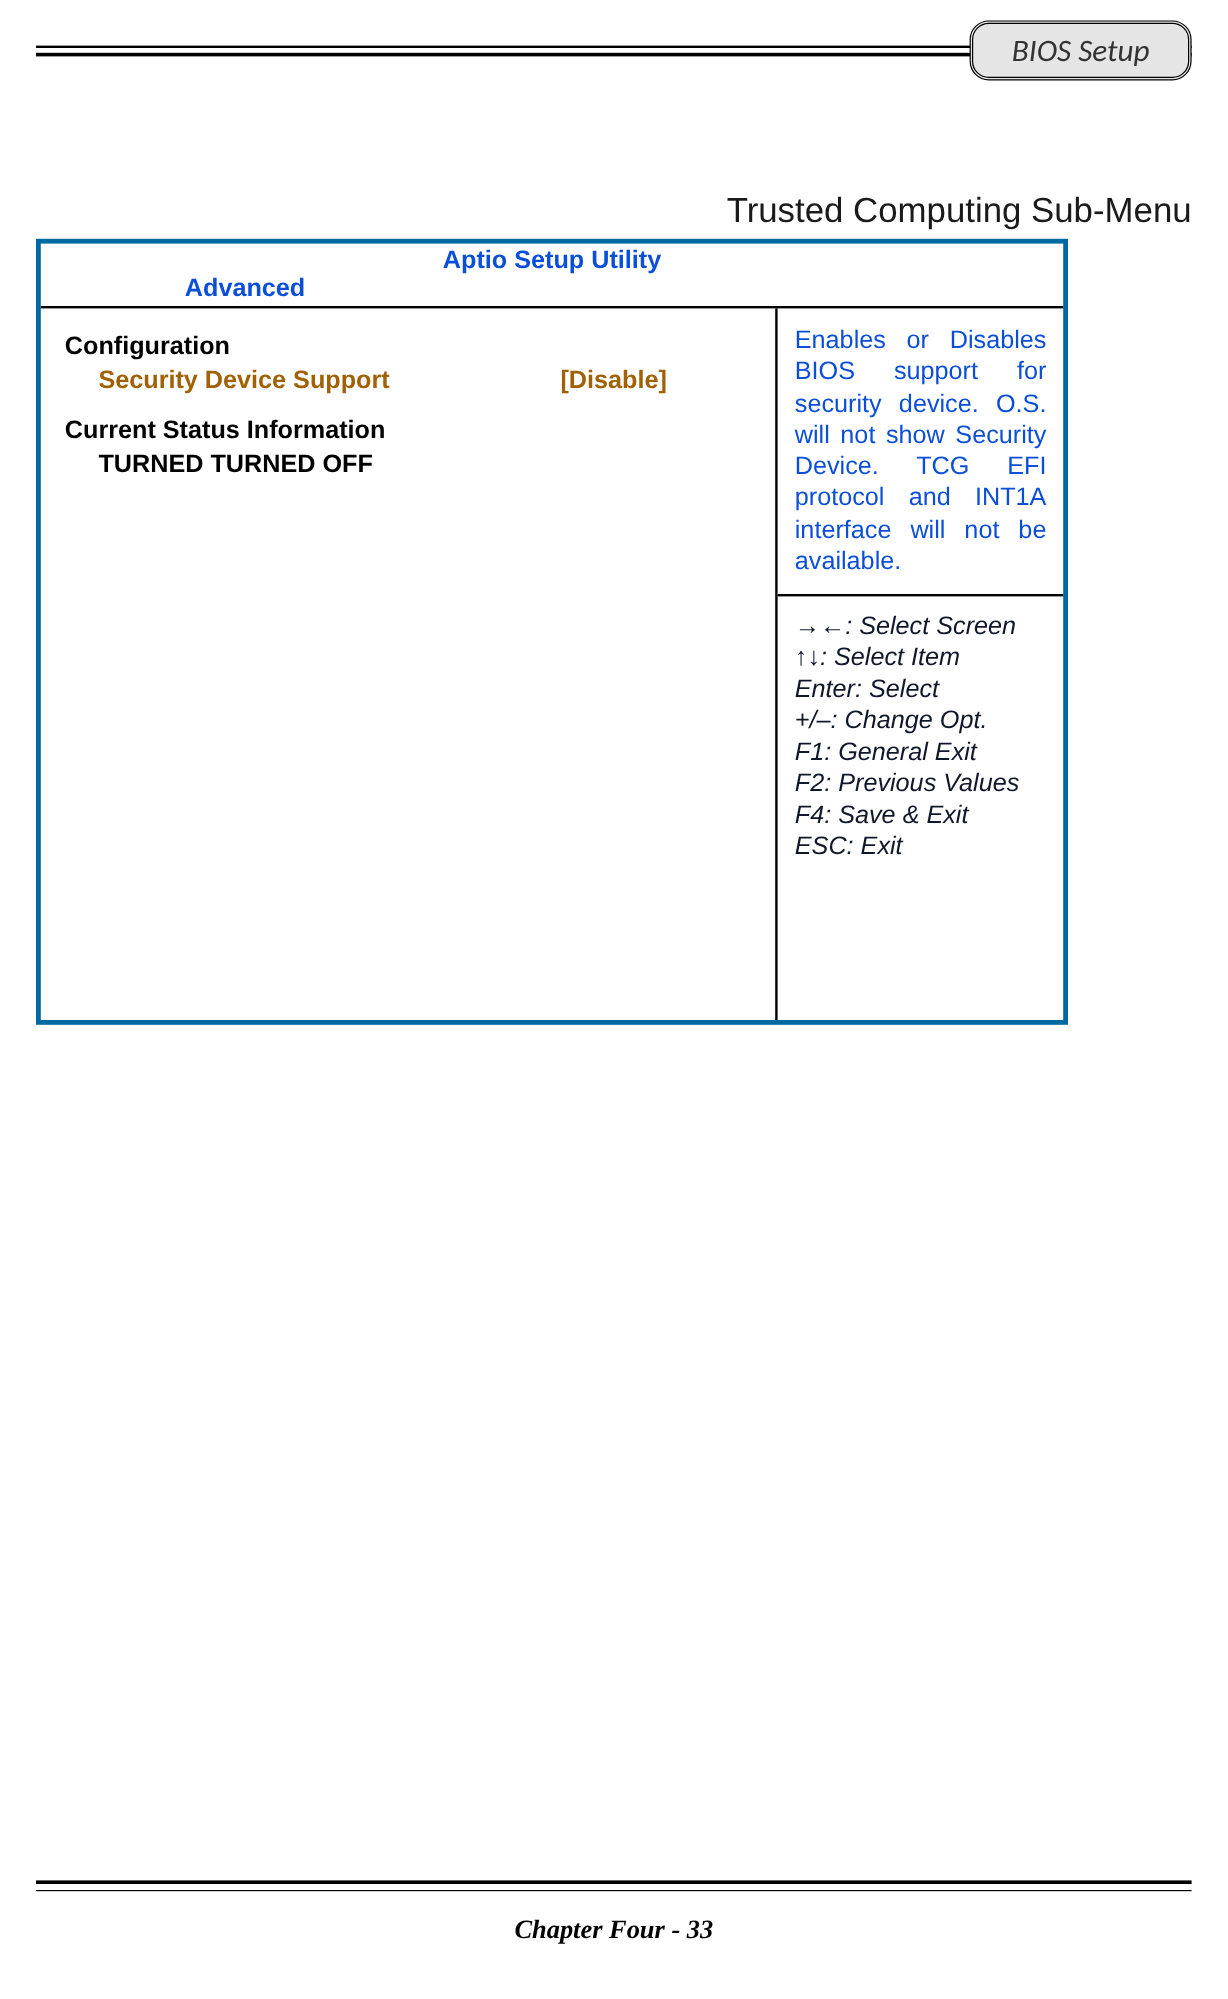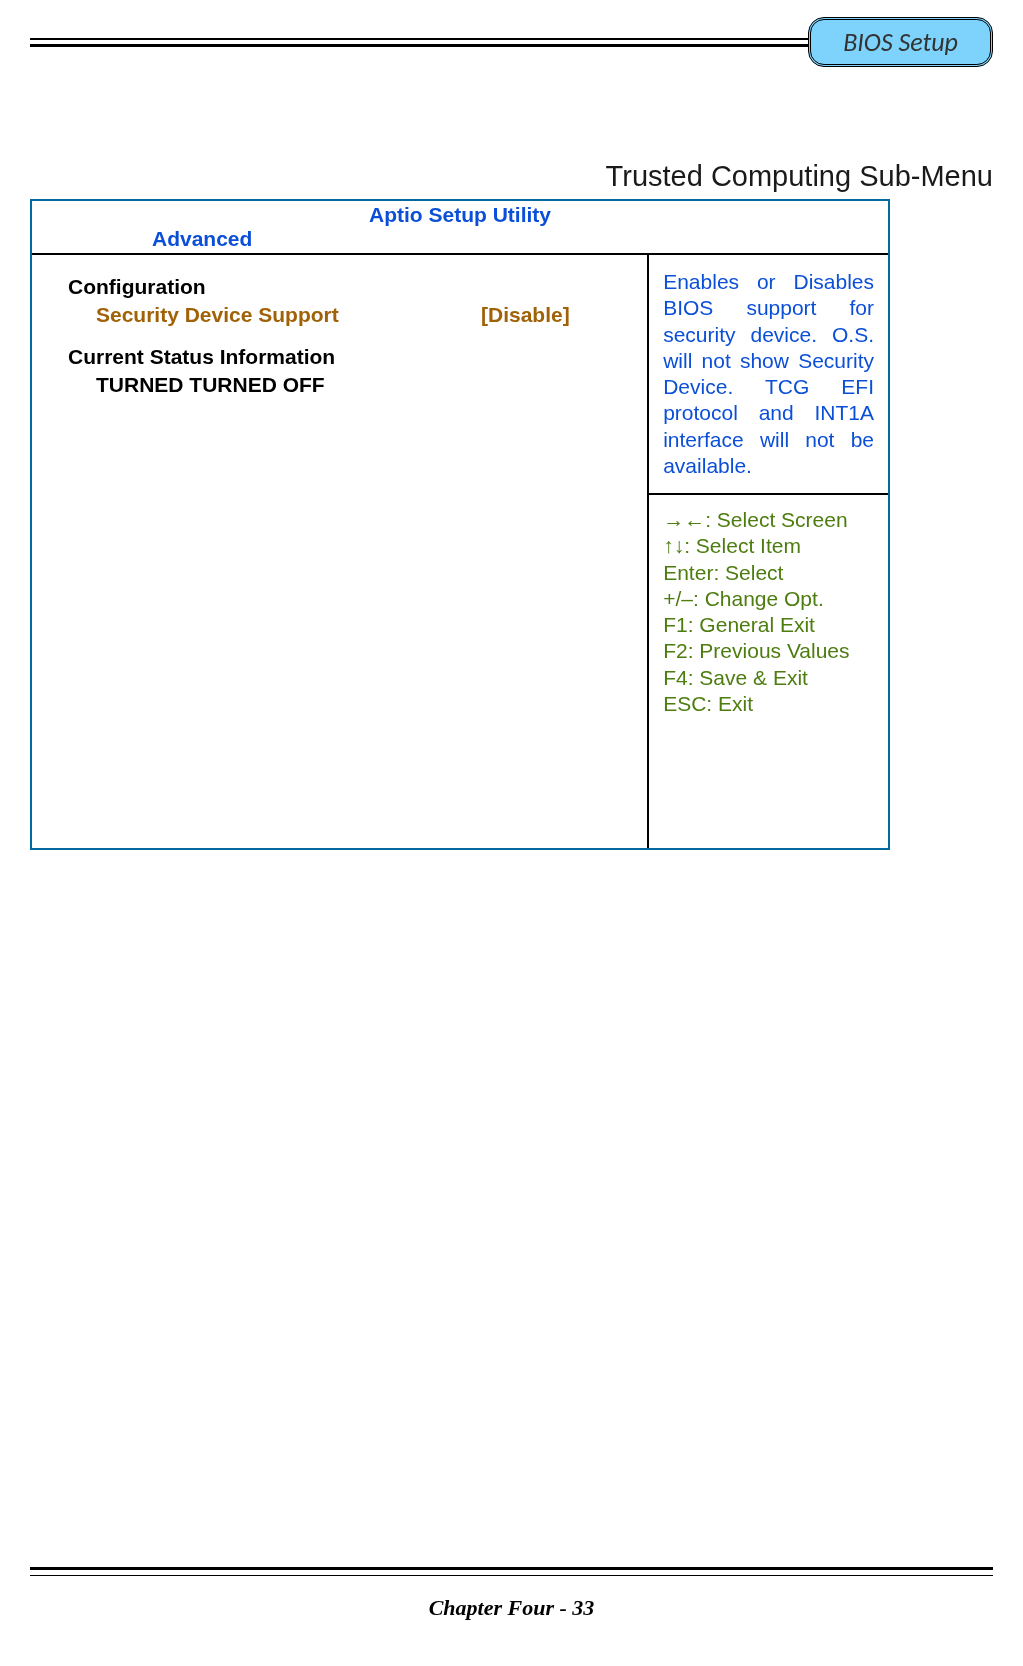--- a/index.html
+++ b/index.html
@@ -30,82 +30,83 @@
       position: absolute;
       right: 0;
       top: -18px;
       padding: 6px 32px;
       border: 3px double #000;
       border-radius: 16px;
       font-style: italic;
       font-family: Calibri, Arial, sans-serif;
       font-size: 26px;
       color: #333;
-      background: #7dd3fc;
+      background: #e5e5e5;
     }
     .content {
       position: absolute;
       top: 160px;
       left: 30px;
       right: 30px;
     }
     .section-title {
       font-family: Arial, Helvetica, sans-serif;
       font-size: 29px;
       font-weight: 400;
       color: #1a1a1a;
       margin-bottom: 6px;
       text-align: right;
     }
     .bios-table {
-      border: 2px solid #0369a1;
+      border: 4px solid #0369a1;
       width: 860px;
       font-size: 21px;
     }
     .bios-header {
       text-align: center;
       color: #0b4fd8;
       font-weight: bold;
       padding: 2px 0 0 0;
     }
     .bios-tab {
       color: #0b4fd8;
       font-weight: bold;
       padding: 0 0 2px 120px;
     }
     .bios-body {
       display: flex;
       border-top: 2px solid #000;
     }
     .left-pane {
       width: 620px;
-      padding: 20px 10px 10px 36px;
+      padding: 20px 10px 10px 20px;
       border-right: 2px solid #000;
       min-height: 593px;
     }
     .right-pane {
       width: 240px;
       display: flex;
       flex-direction: column;
     }
     .help-box {
       padding: 14px 14px 4px 14px;
       border-bottom: 2px solid #000;
       color: #0b4fd8;
       font-size: 21px;
       text-align: justify;
       line-height: 1.25;
       min-height: 240px;
     }
     .keys-box {
       padding: 12px 14px 14px 14px;
-      color: #4d7c0f;
+      color: #0f172a;
       font-size: 21px;
       line-height: 1.25;
       flex: 1;
+      font-style: italic;
     }
     .cfg-heading {
       font-weight: bold;
       font-size: 21px;
       margin-bottom: 4px;
     }
     .cfg-item {
       display: flex;
       color: #a16207;
       font-weight: bold;

